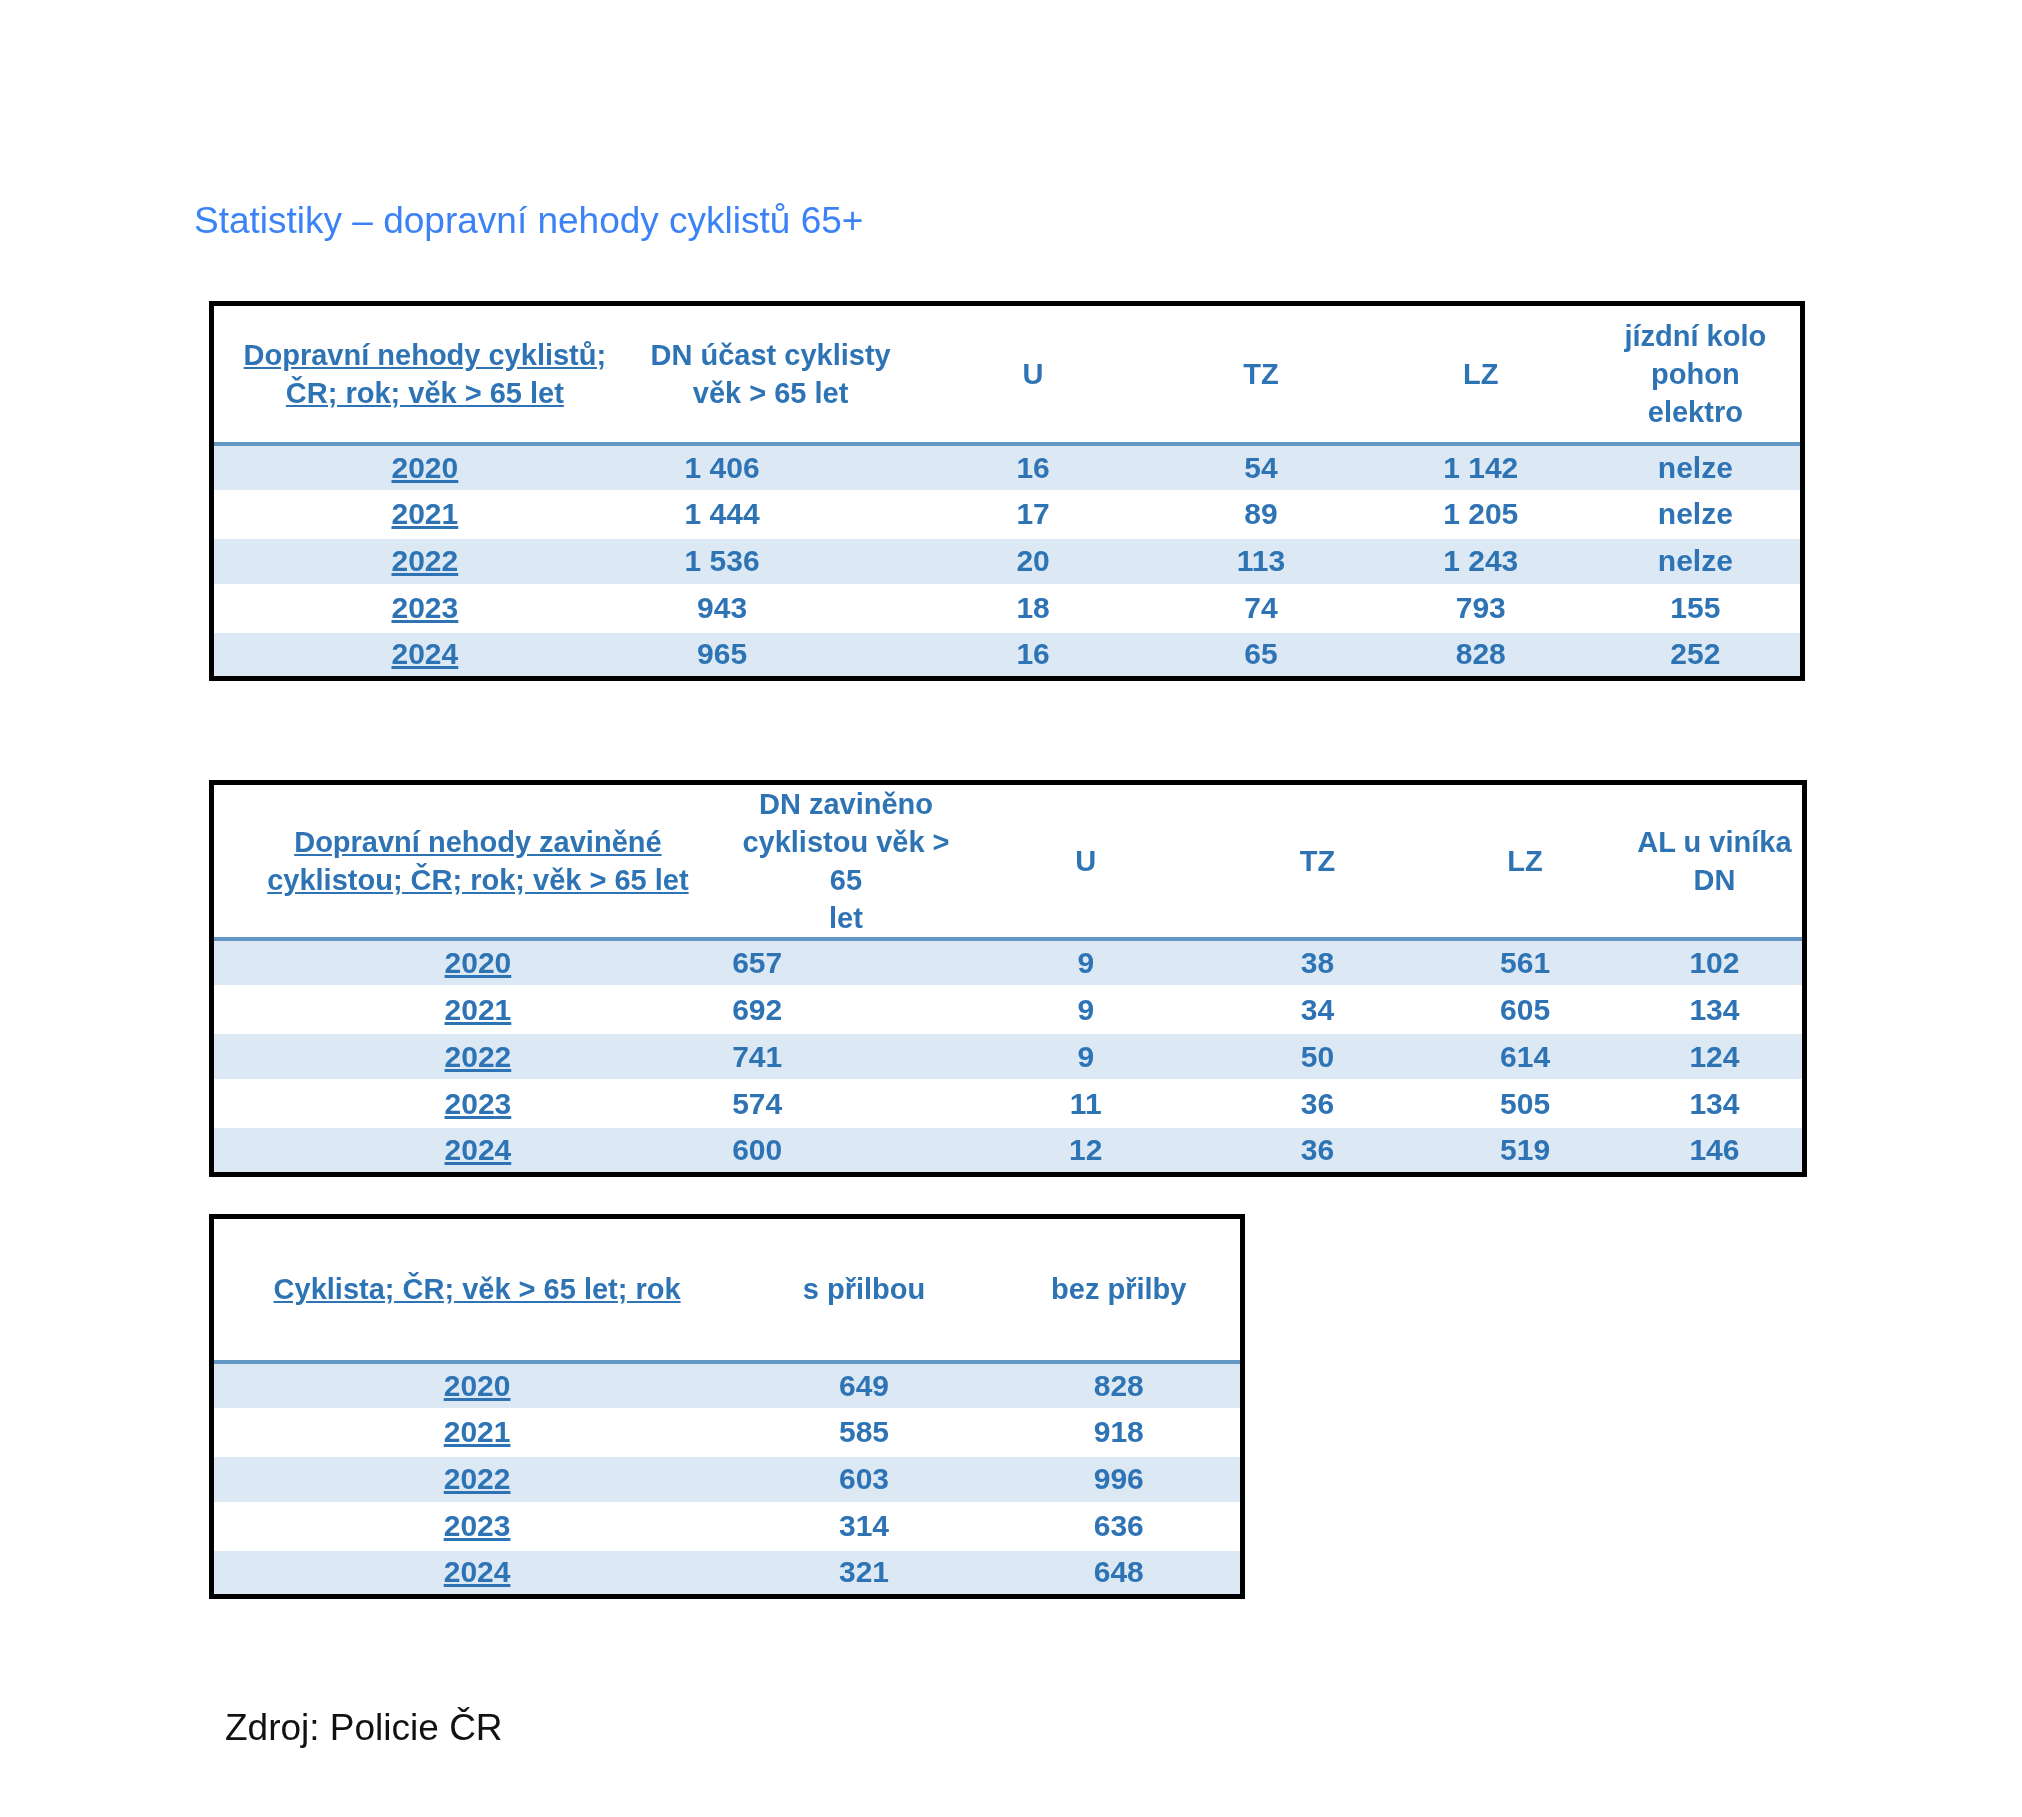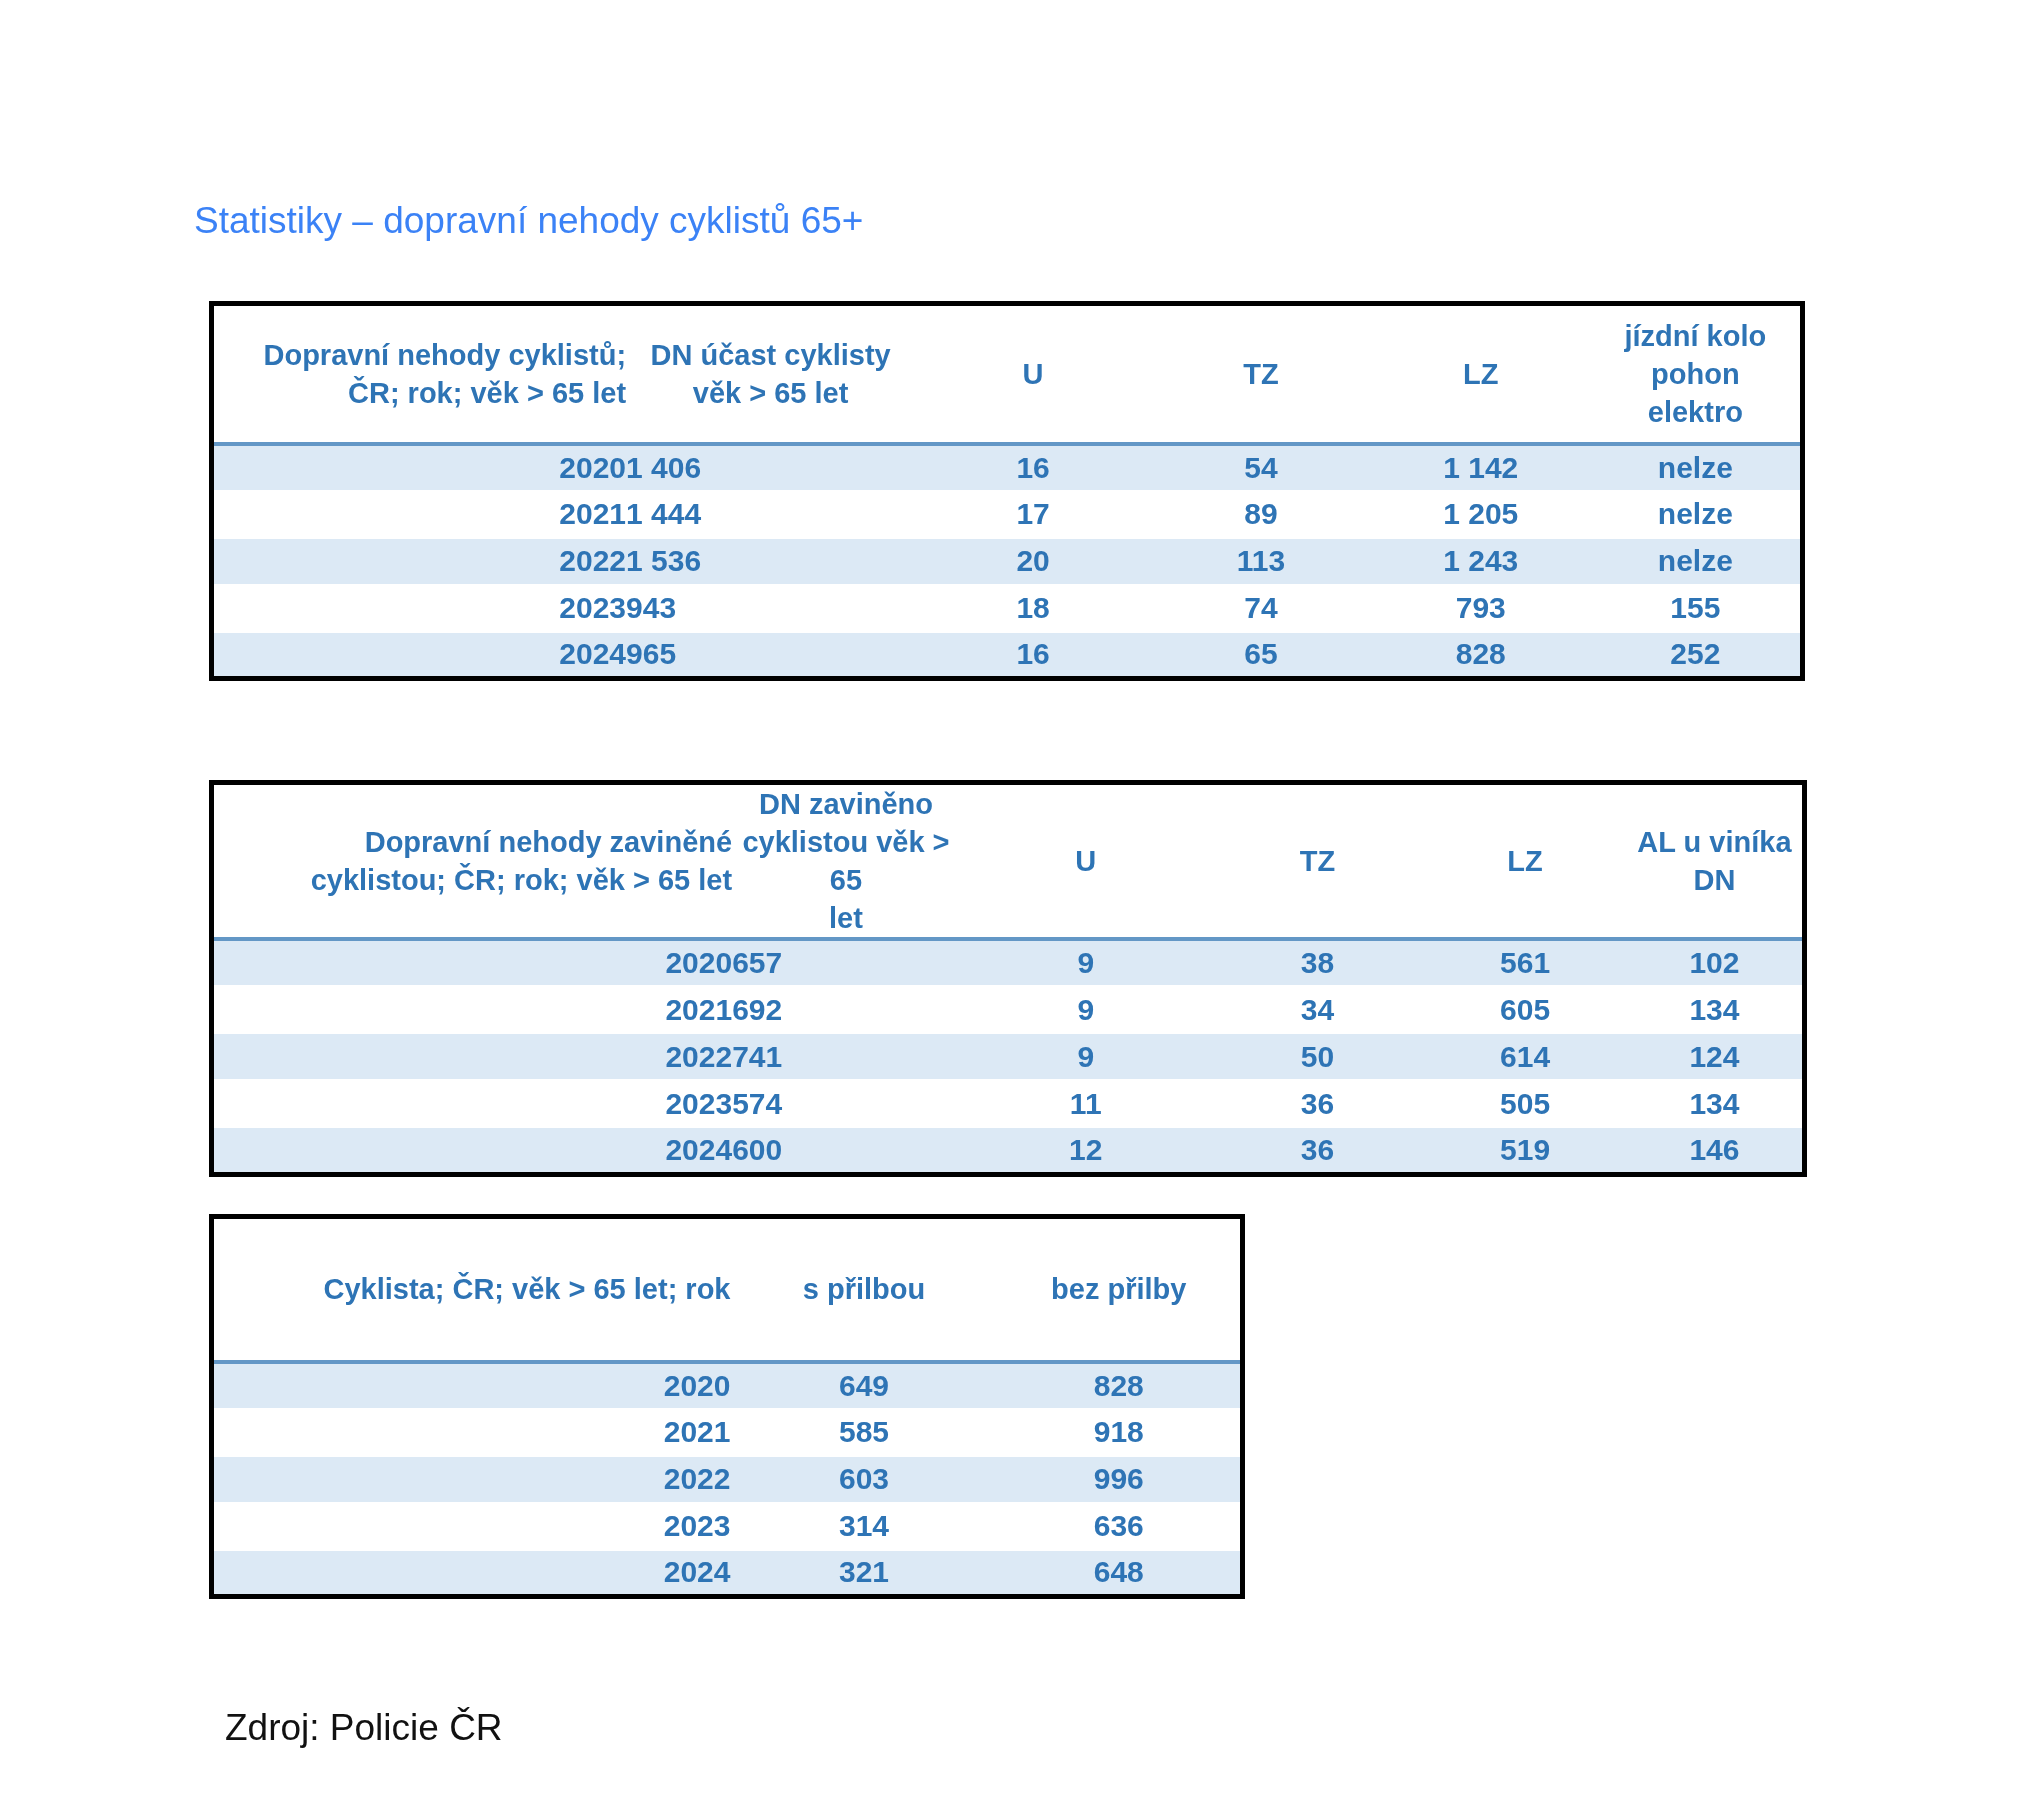--- a/index.html
+++ b/index.html
@@ -49,26 +49,26 @@
     font-weight:700;
     font-size:30px;
     text-align:center;
     vertical-align:middle;
   }
   .doc-table thead tr{border-bottom:4.9px solid var(--rule-blue);}
   .doc-table tbody tr{height:47px;}
   .doc-table tbody tr:nth-child(odd){background:var(--row-alt);}
   .doc-table tbody tr + tr{border-top:2.4px solid #ffffff;}
   .doc-table th:first-child,.doc-table td:first-child{
-    text-align:right;padding-left:9.7px;
+    text-align:center;padding-left:9.7px;text-decoration:underline;
   }
   
   .t1{left:209px;top:301px;width:1596px;}
   .t1 thead tr{height:140px;}
-  .t1 td:nth-child(2){text-align:left;padding-right:97px;}
+  .t1 td:nth-child(2){text-align:center;padding-right:97px;}
   
   .t2{left:209px;top:780px;width:1598px;}
   .t2 thead tr{height:134px;}
   .t2 td:nth-child(2){text-align:left;padding-right:105px;}
   
   .t3{left:209px;top:1214px;width:990px;}
   .t3 thead tr{height:145px;}
 </style>
 </head>
 <body>

